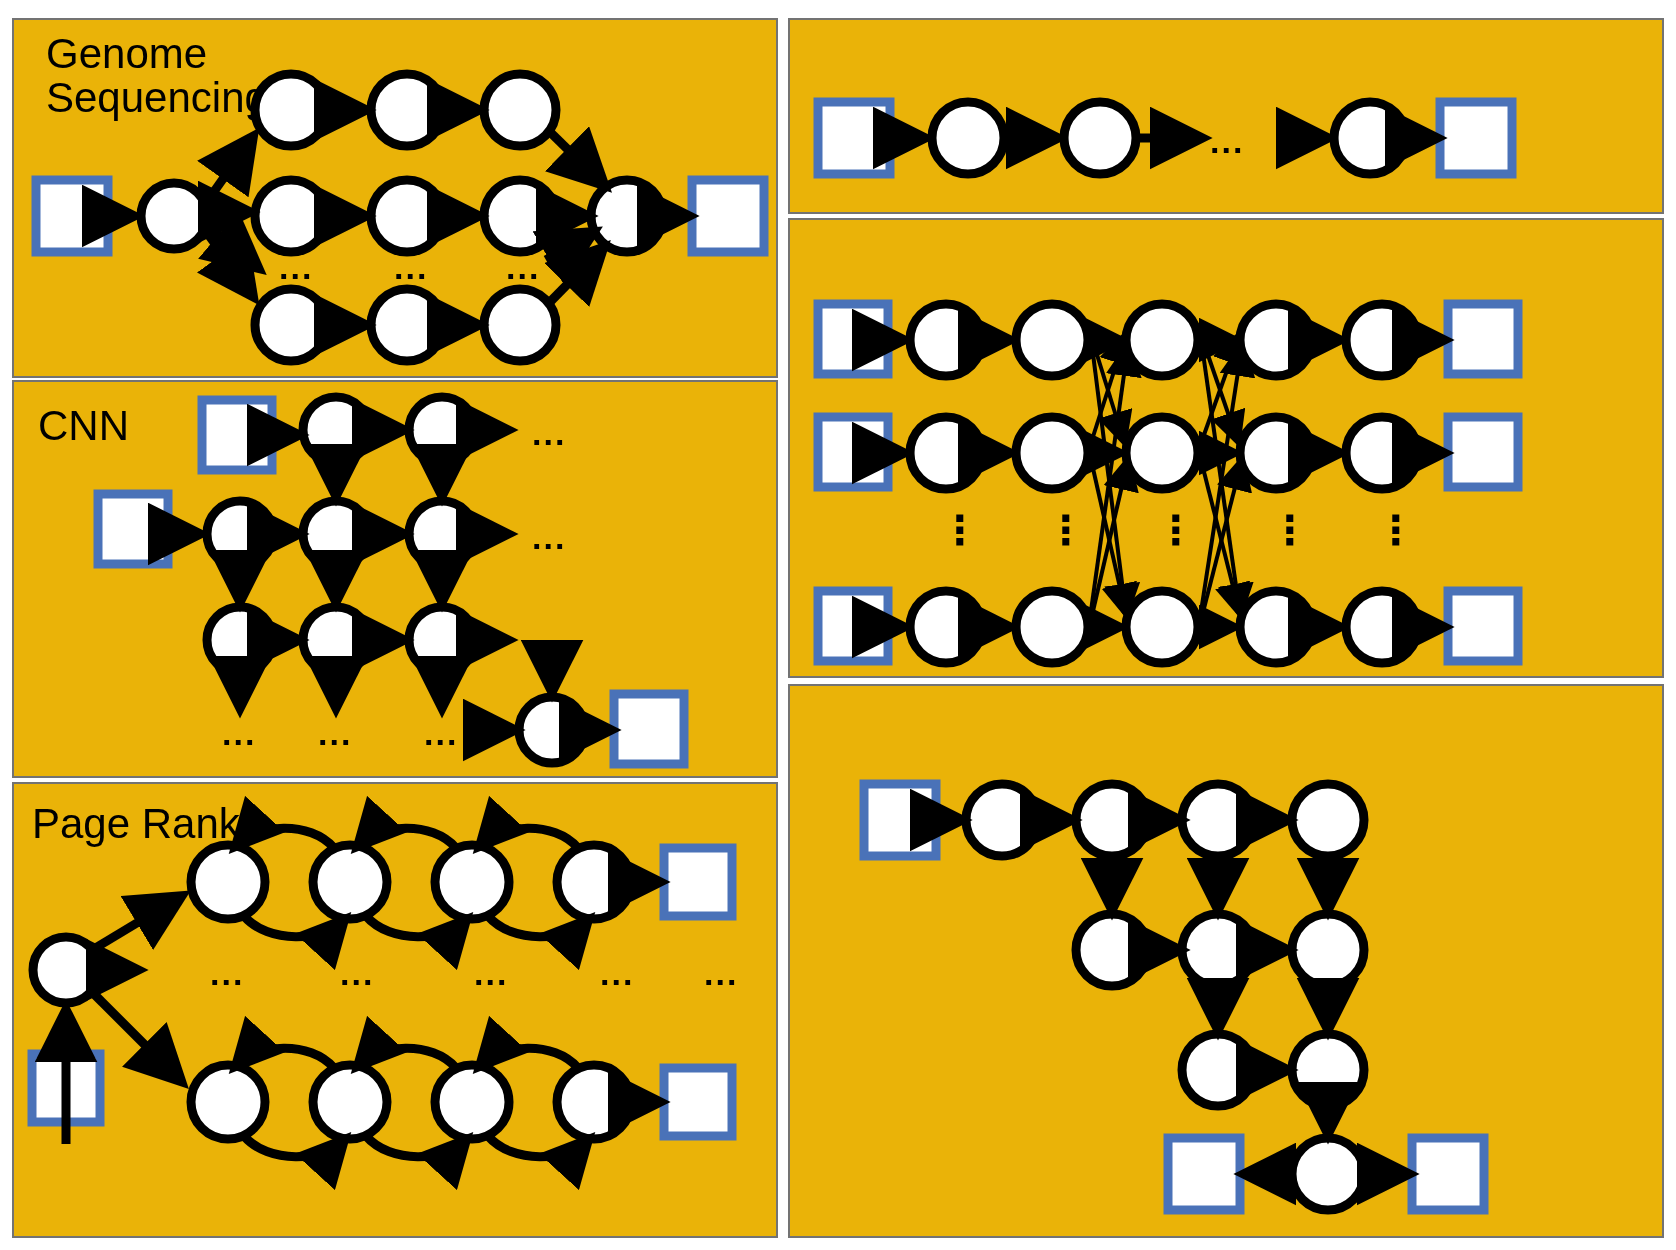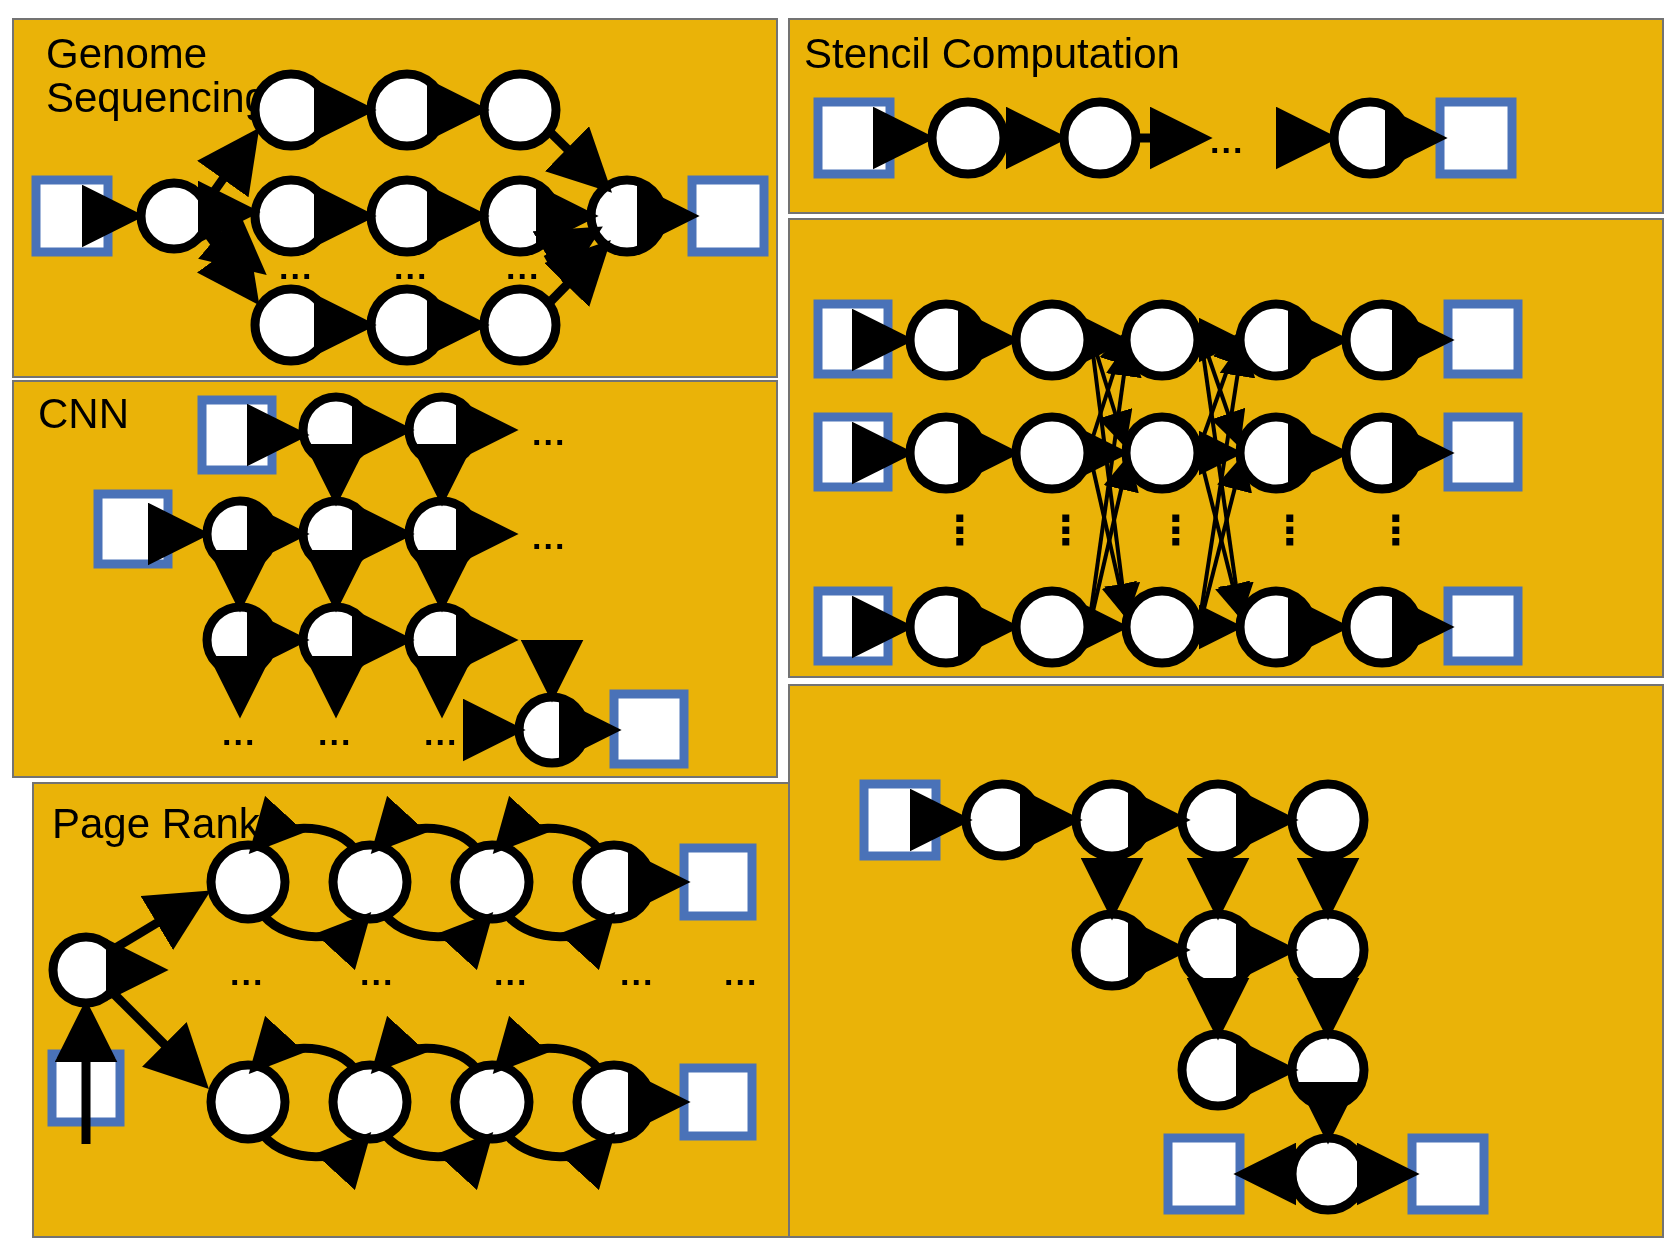--- a/index.html
+++ b/index.html
@@ -66,21 +66,21 @@
         <line x1="650" y1="196" x2="673" y2="196"></line>
       </g>
     </svg>
 
     <div class="dots" style="left:265px;top:228px;font-size:34px;">...</div>
     <div class="dots" style="left:380px;top:228px;font-size:34px;">...</div>
     <div class="dots" style="left:492px;top:228px;font-size:34px;">...</div>
   </div>
 
   <div class="panel" style="left:12px;top:380px;width:766px;height:398px;">
-    <div class="panel-title" style="left:24px;top:10px;font-size:42px;">CNN</div>
+    <div class="panel-title" style="left:24px;top:22px;font-size:42px;">CNN</div>
 
     <svg width="752" height="384" viewBox="0 0 752 384">
       <defs>
         <marker id="ah2" markerWidth="7" markerHeight="7" refX="5.6" refY="3.5" orient="auto">
           <path d="M0,0 L7,3.5 L0,7 Z" fill="#000"></path>
         </marker>
       </defs>
 
       <rect x="188" y="18" width="70" height="70" fill="#fff" stroke="#4a72b8" stroke-width="9"></rect>
       <rect x="84" y="112" width="70" height="70" fill="#fff" stroke="#4a72b8" stroke-width="9"></rect>
@@ -125,21 +125,21 @@
     </svg>
 
     <div class="dots" style="left:518px;top:32px;font-size:34px;">...</div>
     <div class="dots" style="left:518px;top:136px;font-size:34px;">...</div>
     <div class="dots" style="left:518px;top:242px;font-size:34px;">...</div>
     <div class="dots" style="left:208px;top:332px;font-size:34px;">...</div>
     <div class="dots" style="left:304px;top:332px;font-size:34px;">...</div>
     <div class="dots" style="left:410px;top:332px;font-size:34px;">...</div>
   </div>
 
-  <div class="panel" style="left:12px;top:782px;width:766px;height:456px;margin-left:20px;">
+  <div class="panel" style="left:12px;top:782px;width:766px;height:456px;">
     <div class="panel-title" style="left:18px;top:18px;font-size:42px;">Page Rank</div>
 
     <svg width="752" height="442" viewBox="0 0 752 442">
       <defs>
         <marker id="ah3" markerWidth="7" markerHeight="7" refX="5.6" refY="3.5" orient="auto">
           <path d="M0,0 L7,3.5 L0,7 Z" fill="#000"></path>
         </marker>
         <marker id="ah3s" markerWidth="6" markerHeight="6" refX="4.8" refY="3" orient="auto">
           <path d="M0,0 L6,3 L0,6 Z" fill="#000"></path>
         </marker>
@@ -187,21 +187,20 @@
     </svg>
 
     <div class="dots" style="left:196px;top:170px;font-size:34px;">...</div>
     <div class="dots" style="left:326px;top:170px;font-size:34px;">...</div>
     <div class="dots" style="left:460px;top:170px;font-size:34px;">...</div>
     <div class="dots" style="left:586px;top:170px;font-size:34px;">...</div>
     <div class="dots" style="left:690px;top:170px;font-size:34px;">...</div>
   </div>
 
   <div class="panel" style="left:788px;top:18px;width:876px;height:196px;">
-    <div class="panel-title" style="left:14px;top:12px;font-size:42px;">Stencil Computation</div>
 
     <svg width="862" height="182" viewBox="0 0 862 182">
       <defs>
         <marker id="ah4" markerWidth="7" markerHeight="7" refX="5.6" refY="3.5" orient="auto">
           <path d="M0,0 L7,3.5 L0,7 Z" fill="#000"></path>
         </marker>
       </defs>
       <rect x="28" y="82" width="72" height="72" fill="#fff" stroke="#4a72b8" stroke-width="9"></rect>
       <circle cx="178" cy="118" r="36" fill="#fff" stroke="#000" stroke-width="9"></circle>
       <circle cx="310" cy="118" r="36" fill="#fff" stroke="#000" stroke-width="9"></circle>

